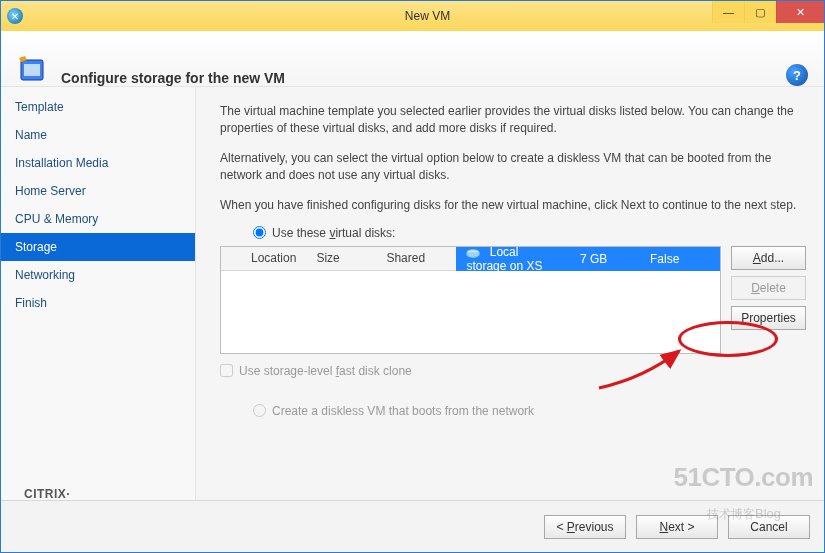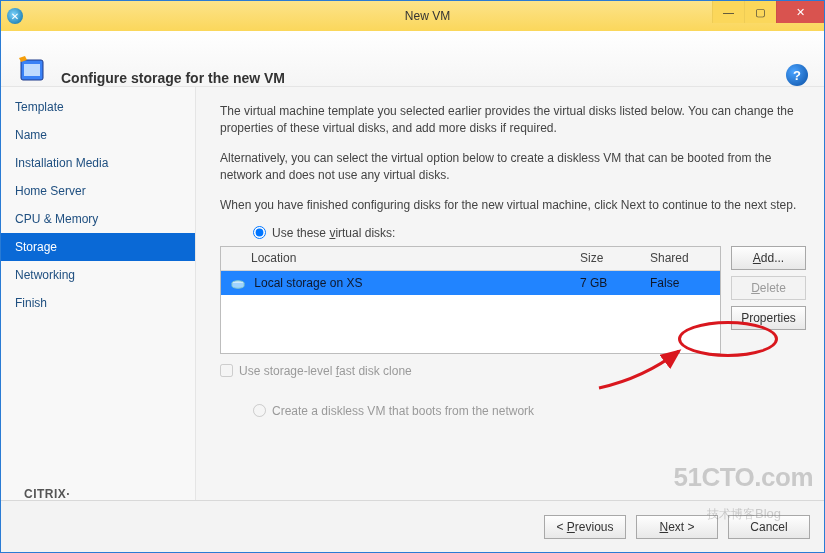--- a/index.html
+++ b/index.html
@@ -22,27 +22,27 @@
     .sidebar { width: 195px; background:#f8f8f8; border-right:1px solid #e5e5e5; padding-top:6px; }
     .step { padding: 7px 14px; color:#205081; cursor:default; font-size:12px; }
     .step.active { background:#0a69d6; color:#fff; }
     .logo { position:absolute; left:24px; bottom:50px; font-size:17px; font-weight:bold; color:#555; letter-spacing:0.5px; }
     .logo .dot { color:#555; }
     .content { flex:1; background:#f5f5f5; padding: 16px 18px 0 24px; position:relative; color:#444; }
     .content p { margin-bottom: 12px; line-height: 1.45; }
     .radio-row { display:flex; align-items:center; margin: 8px 0 6px; padding-left: 33px; }
     .radio-row input { margin-right:6px; }
     .disks { display:flex; gap: 10px; }
-    .table-wrap { flex:1; border:1px solid #bdbdbd; background:#fff; height: 108px; display:flex; flex-direction:column; }
+    .table-wrap { flex:1; border:1px solid #bdbdbd; background:#fff; height: 108px; display:flex; flex-direction:row; }
     .thead { display:flex; background:#f4f4f4; border-bottom:1px solid #d5d5d5; height: 24px; align-items:center; }
     .thead .col, .trow .col { padding: 0 10px; }
     .col-loc { flex:1; }
     .col-size { width: 70px; text-align:left; }
     .col-shared { width: 80px; text-align:left; }
-    .trow { display:flex; height: 24px; align-items:center; background:#2184ff; color:#0f172a; }
+    .trow { display:flex; height: 24px; align-items:center; background:#2184ff; color:#ffffff; }
     .trow .disk-icon { display:inline-block; width:14px; height:10px; margin-right:6px; vertical-align:middle; }
     .trow .disk-icon svg { width:14px; height:10px; }
     .sidebtns { width: 75px; display:flex; flex-direction:column; gap:6px; }
     .btn { height: 24px; border:1px solid #a8a8a8; background:linear-gradient(#fefefe,#e8e8e8); display:flex; align-items:center; justify-content:center; color:#333; font-size:12px; }
     .btn.disabled { color:#9a9a9a; border-color:#cfcfcf; background:#f3f3f3; }
     .chk-row { display:flex; align-items:flex-start; margin-top:10px; color:#9a9a9a; }
     .chk-row input { margin-right:6px; }
     .radio-row.disabled { color:#9a9a9a; margin-top: 26px; }
     .footer { height: 52px; border-top:1px solid #d8d8d8; background:#f3f3f3; display:flex; align-items:center; justify-content:flex-end; gap:10px; padding-right:14px; }
     .footer .btn { width: 82px; }

